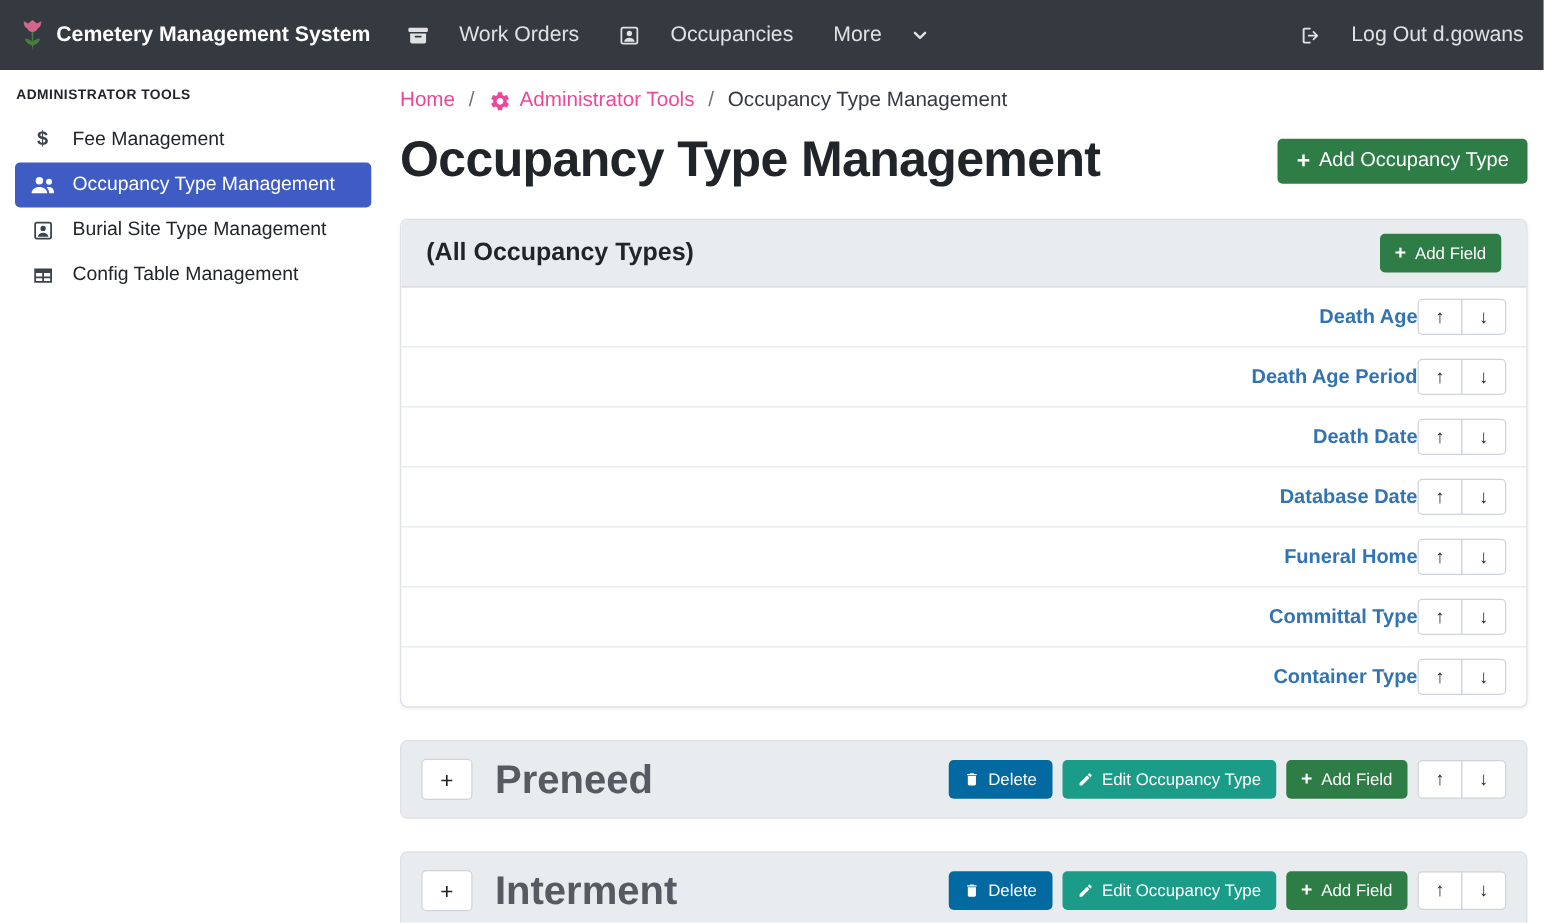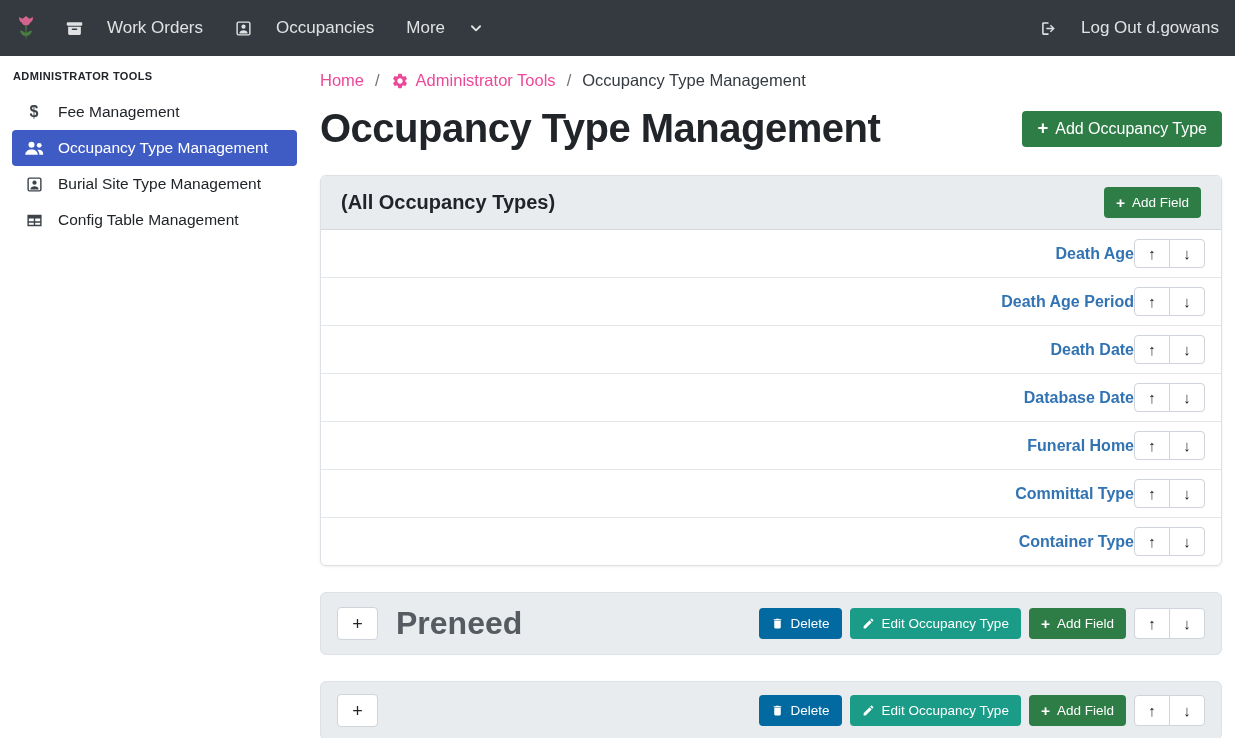--- a/index.html
+++ b/index.html
@@ -98,20 +98,21 @@
 <div class="app">
 
   <nav class="navbar">
     <a class="brand">
       <span>
         <svg width="20" height="26" viewBox="0 0 20 26">
           <path d="M3 2c0 2 .3 4.6 2.7 5.6C6.4 9.4 8 10.5 10 10.5s3.6-1.1 4.3-2.9C16.7 6.6 17 4 17 2l-3.5 1.8L10 1 6.5 3.8z" fill="#d4648c"></path>
           <path d="M9.3 10.5h1.4l-.2 7.5c1.8-1.7 3.8-2.3 5.5-2.3-.3 2.3-2.2 4.8-5.4 5.4l-.6 3.9-.6-3.9c-3.2-.6-5.1-3.1-5.4-5.4 1.7 0 3.7.6 5.5 2.3z" fill="#4a7c3f"></path>
         </svg>
       </span>
+      <span>Cemetery Management System</span>
     </a>
 
     <div class="nav-links">
       <a class="nav-link">
         <span>
           <svg width="17" height="17" viewBox="0 0 24 24" fill="currentColor">
             <path d="M1 4.5A1.5 1.5 0 0 1 2.5 3h19A1.5 1.5 0 0 1 23 4.5v2A1.5 1.5 0 0 1 21.5 8h-19A1.5 1.5 0 0 1 1 6.5z"></path>
             <path fill-rule="evenodd" d="M3 9.5h18V19a2 2 0 0 1-2 2H5a2 2 0 0 1-2-2zm6 2.5a1 1 0 0 0 0 2h6a1 1 0 0 0 0-2z"></path>
           </svg>
         </span>
@@ -303,20 +304,21 @@
           </button>
           <div class="arrow-group">
             <button class="arrow-btn up">↑</button>
             <button class="arrow-btn down">↓</button>
           </div>
         </div>
       </section>
 
       <section class="type-bar">
         <button class="expand-btn">+</button>
+        <div class="type-title">Interment</div>
         <div class="type-actions">
           <button class="btn btn-red btn-sm">
             <span>
               <svg width="13" height="13" viewBox="0 0 24 24" fill="currentColor">
                   <path d="M6 19c0 1.1.9 2 2 2h8c1.1 0 2-.9 2-2V7H6zM19 4h-3.5l-1-1h-5l-1 1H5v2h14z"></path>
                 </svg>
             </span>
             <span>Delete</span>
           </button>
           <button class="btn btn-teal btn-sm">

